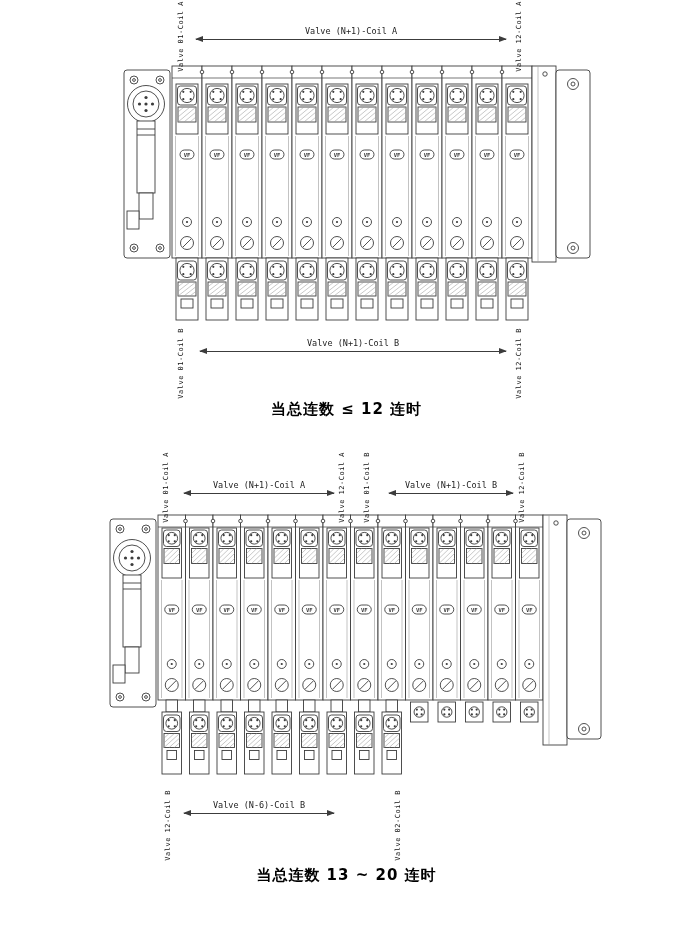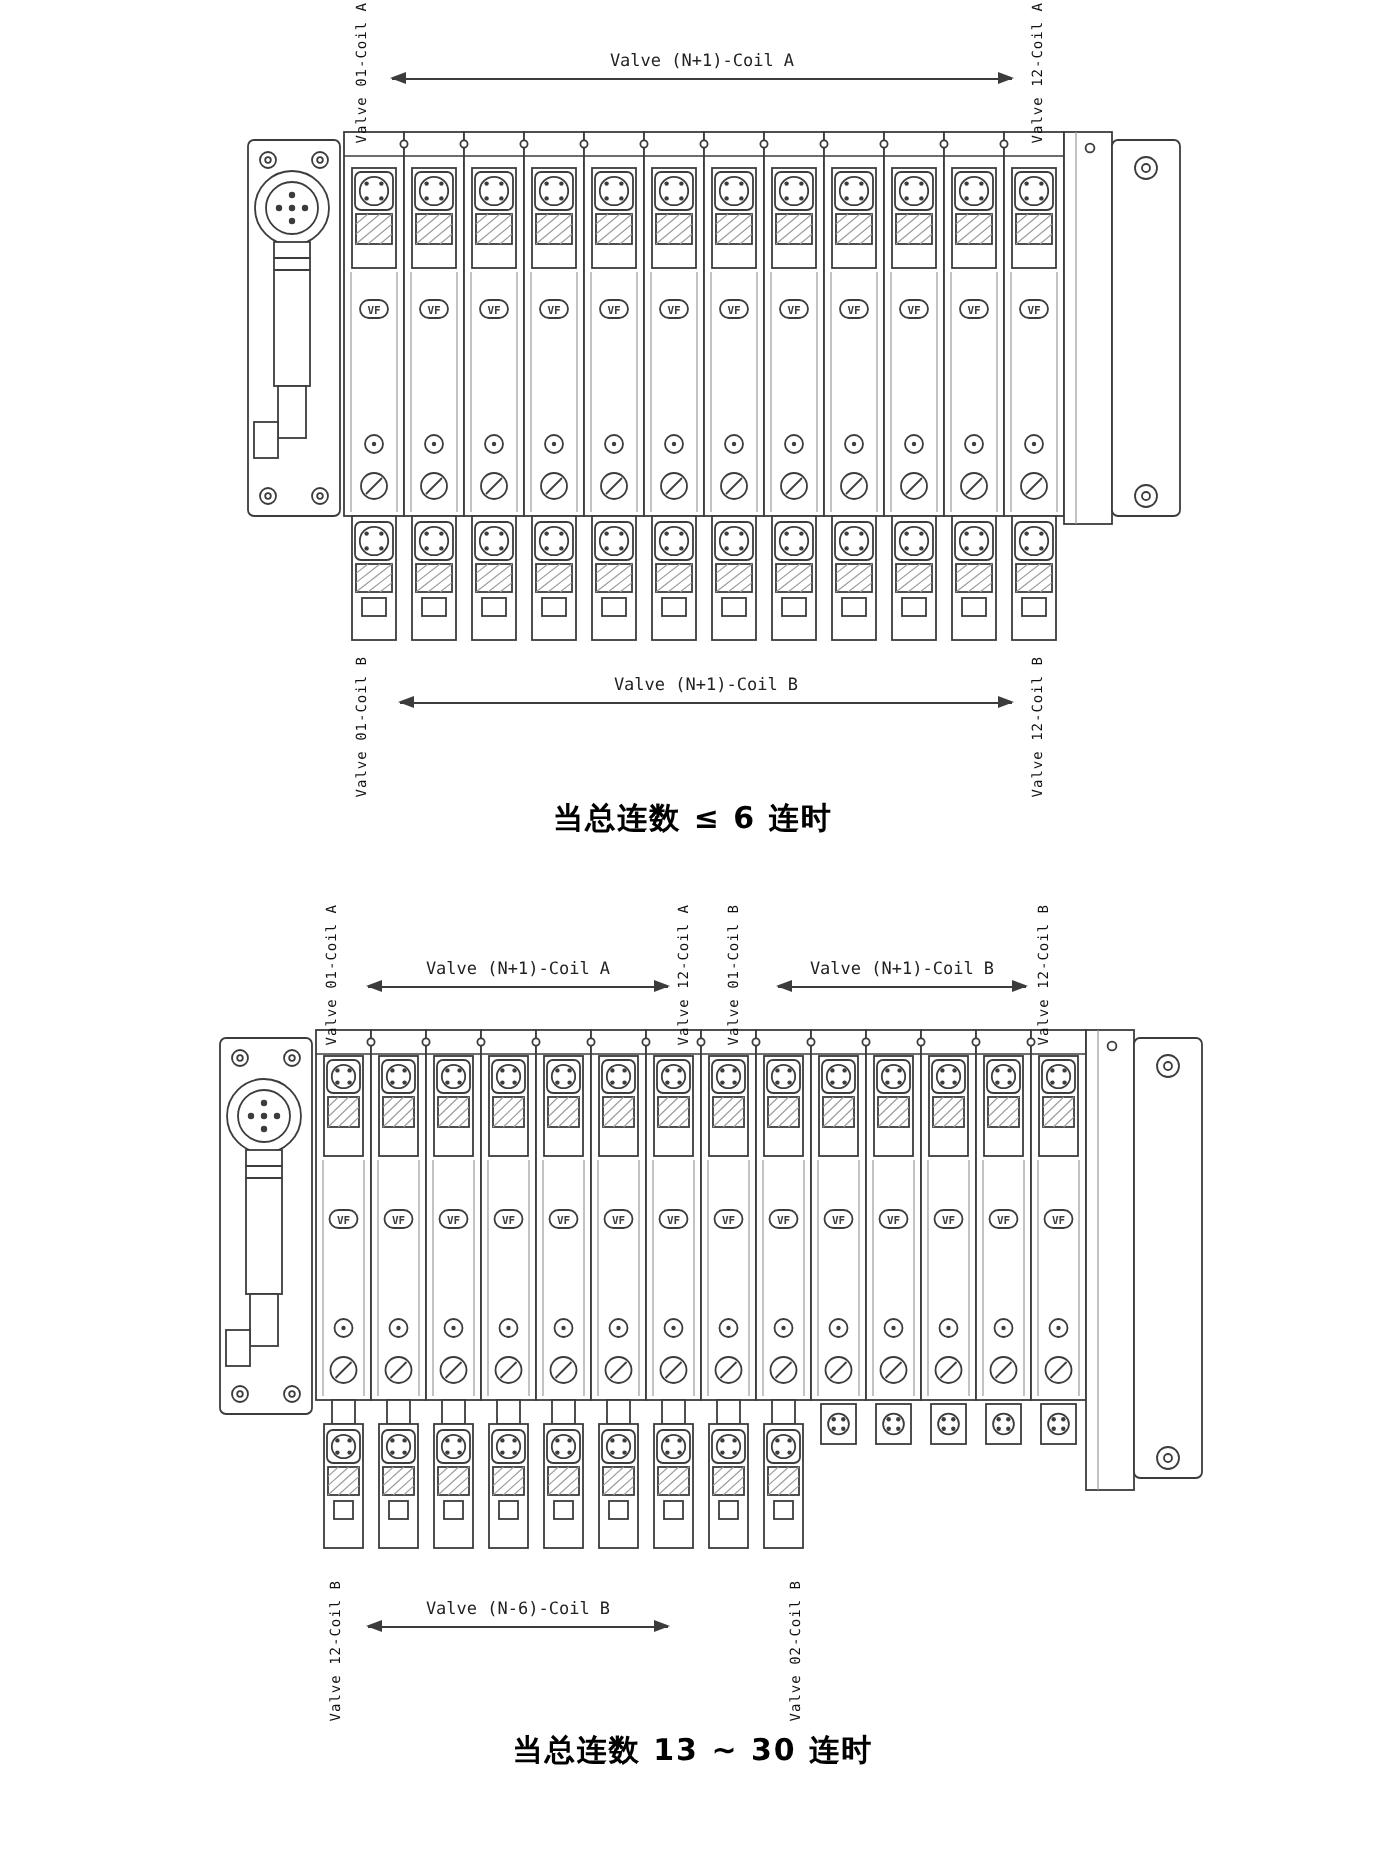--- a/index.html
+++ b/index.html
@@ -526,21 +526,21 @@
     <div class="vlabel" style="left:515px;top:328px">Valve 12-Coil B</div>
 
     <div class="dim" style="left:200px;top:338px;width:306px">
       <div class="dim-label">Valve (N+1)-Coil B</div>
       <div class="dim-line">
         <i class="ah l"></i>
         <i class="ah r"></i>
       </div>
     </div>
 
-    <div class="caption" style="top:400px">当总连数 ≤ 6 连时</div>
+    <div class="caption" style="top:400px">当总连数 ≤ 12 连时</div>
   </section>
 
   <section class="diag" id="d2" style="top:450px;height:476px">
     <svg class="draw" id="svg2" width="693" height="476">
         <rect x="110" y="69" width="46" height="188" fill="#fff" stroke="#3c3c3c" stroke-width="0.9" rx="3"></rect>
         <circle cx="120" cy="79" r="4" fill="none" stroke="#3c3c3c" stroke-width="0.9"></circle>
         <circle cx="120" cy="79" r="1.4" fill="none" stroke="#3c3c3c" stroke-width="0.9"></circle>
         <circle cx="146" cy="79" r="4" fill="none" stroke="#3c3c3c" stroke-width="0.9"></circle>
         <circle cx="146" cy="79" r="1.4" fill="none" stroke="#3c3c3c" stroke-width="0.9"></circle>
         <circle cx="120" cy="247" r="4" fill="none" stroke="#3c3c3c" stroke-width="0.9"></circle>
@@ -1094,15 +1094,15 @@
     <div class="vlabel" style="left:394px;top:340px">Valve 02-Coil B</div>
 
     <div class="dim" style="left:184px;top:350px;width:150px">
       <div class="dim-label">Valve (N-6)-Coil B</div>
       <div class="dim-line">
         <i class="ah l"></i>
         <i class="ah r"></i>
       </div>
     </div>
 
-    <div class="caption" style="top:416px">当总连数 13 ~ 30 连时</div>
+    <div class="caption" style="top:416px">当总连数 13 ~ 20 连时</div>
   </section>
 </div>
 
 </body></html>

